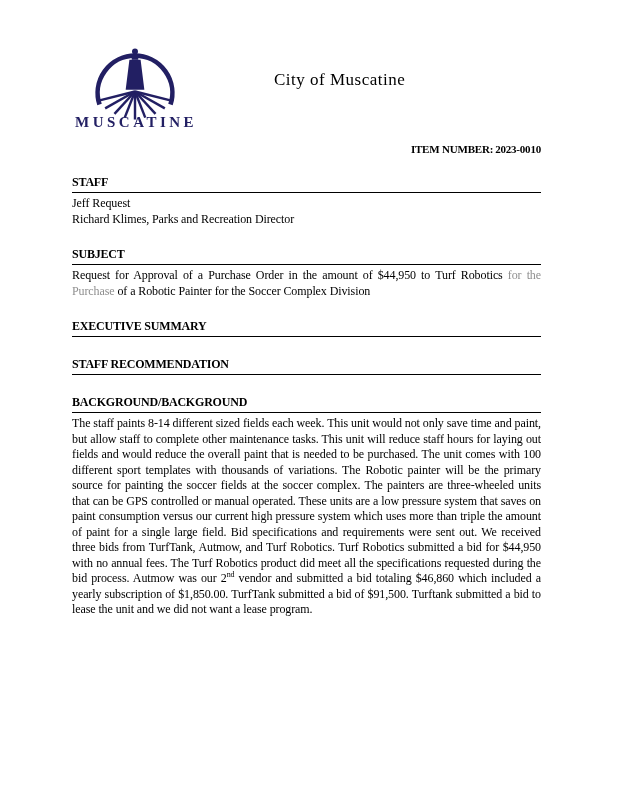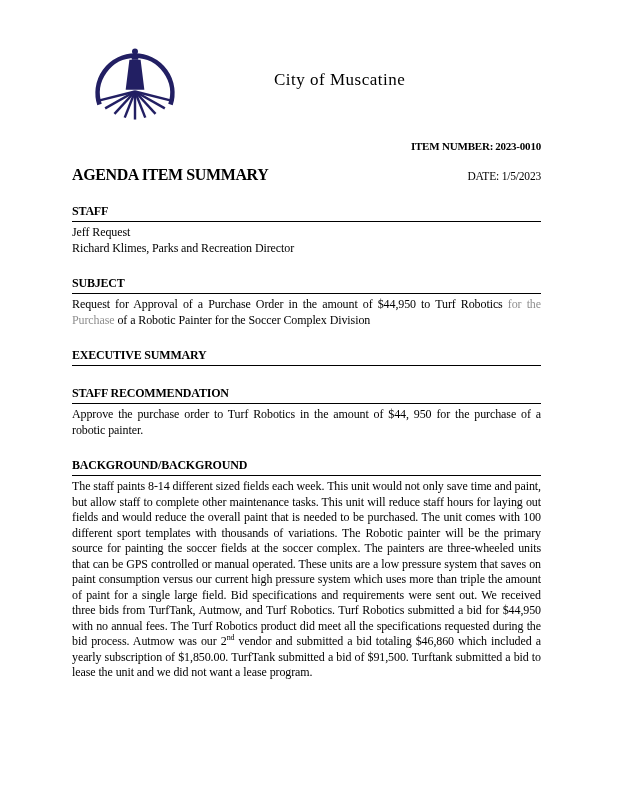--- a/index.html
+++ b/index.html
@@ -115,35 +115,29 @@
                 <line x1="60" y1="52" x2="100" y2="62"></line>
               </g>
             </g>
             <g fill="#221f63">
               <circle cx="60" cy="9" r="3.2"></circle>
               <rect x="56.5" y="12" width="7" height="6"></rect>
               <polygon points="54,18 66,18 70,50 50,50"></polygon>
             </g>
           </svg>
         </div>
+        <div class="logo-word">MUSCATINE</div>
       </div>
       <div class="city-title">City of Muscatine</div>
     </div>
 
     <div class="item-number-row">
       <span class="lbl">ITEM NUMBER:</span><span>2023-0010</span>
     </div>
 
-    <div class="agenda-row">
-      <div class="agenda-title">AGENDA ITEM SUMMARY</div>
-      <div class="date-cell">
-        <span>DATE:</span>
-        <span>1/5/2023</span>
-      </div>
-    </div>
 
     <div class="sections">
 
       <div class="section">
         <div class="section-heading">STAFF</div>
         <div class="section-body">
           <div>Jeff Request</div>
           <div>Richard Klimes, Parks and Recreation Director</div>
         </div>
       </div>
@@ -154,21 +148,20 @@
           <span>Request for Approval of a Purchase Order in the amount of $44,950 to Turf Robotics </span><span class="muted">for the Purchase</span><span> of a Robotic Painter for the Soccer Complex Division</span>
         </div>
       </div>
 
       <div class="section">
         <div class="section-heading">EXECUTIVE SUMMARY</div>
       </div>
 
       <div class="section">
         <div class="section-heading">STAFF RECOMMENDATION</div>
-        <div class="section-body justify">Approve the purchase order to Turf Robotics in the amount of $44, 950 for the purchase of a robotic painter.</div>
       </div>
 
       <div class="section">
         <div class="section-heading">BACKGROUND/BACKGROUND</div>
         <div class="section-body justify">
           <span>The staff paints 8-14 different sized fields each week. This unit would not only save time and paint, but allow staff to complete other maintenance tasks. This unit will reduce staff hours for laying out fields and would reduce the overall paint that is needed to be purchased. The unit comes with 100 different sport templates with thousands of variations. The Robotic painter will be the primary source for painting the soccer fields at the soccer complex. The painters are three-wheeled units that can be GPS controlled or manual operated. These units are a low pressure system that saves on paint consumption versus our current high pressure system which uses more than triple the amount of paint for a single large field. Bid specifications and requirements were sent out. We received three bids from TurfTank, Autmow, and Turf Robotics. Turf Robotics submitted a bid for $44,950 with no annual fees. The Turf Robotics product did meet all the specifications requested during the bid process. Autmow was our 2</span><span class="sup">nd</span><span> vendor and submitted a bid totaling $46,860 which included a yearly subscription of $1,850.00. TurfTank submitted a bid of $91,500. Turftank submitted a bid to lease the unit and we did not want a lease program.</span>
         </div>
       </div>
 
     </div>

